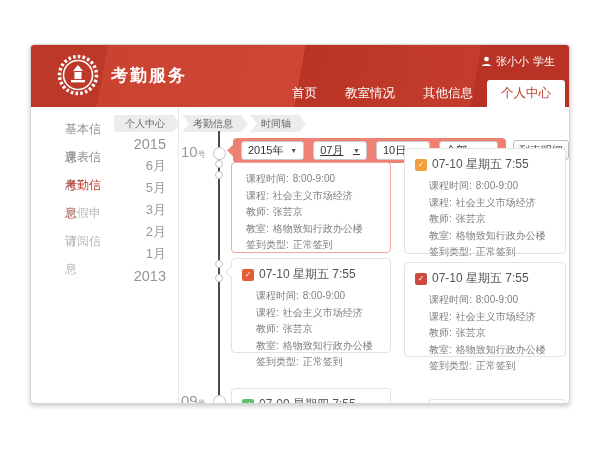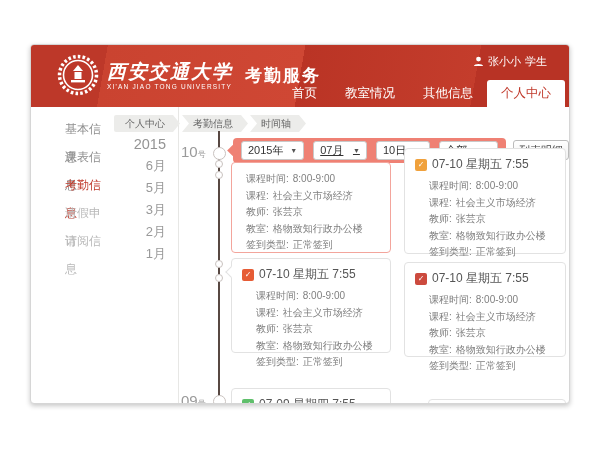--- a/index.html
+++ b/index.html
@@ -15,21 +15,21 @@
   
   .header { position:absolute; left:0; top:0; width:100%; height:62px;
     background:linear-gradient(100deg,#bd3829 0%,#bd3829 14%,#ca4330 14%,#cf4734 50%,#ba3425 50%,#c43d2c 82%,#b83325 82%); }
   .logo-group { position:absolute; left:26px; top:9px; display:flex; align-items:center; }
   .logo-svg { width:42px; height:42px; }
   .logo-text { margin-left:8px; color:#fff; }
   .logo-cn { font-family:"DejaVu Serif", serif; font-style:italic; font-weight:bold;
              font-size:19px; letter-spacing:2px; line-height:21px; }
   .logo-en { font-size:6.5px; letter-spacing:1.2px; margin-top:1px; }
   .service-title { margin-left:12px; color:#fff; font-size:17px; font-weight:bold; letter-spacing:2px; }
-  .user-info { position:absolute; right:22px; top:9px; display:flex; align-items:center;
+  .user-info { position:absolute; right:14px; top:9px; display:flex; align-items:center;
                gap:4px; color:#fff; font-size:11px; cursor:pointer; }
   .nav { position:absolute; right:4px; bottom:0; display:flex; }
   .nav-item { padding:0 14px; line-height:27px; font-size:12.5px; color:#fff; cursor:pointer; }
   .nav-item.active { background:#fff; color:#c0392b; border-radius:3px 3px 0 0; }
 
   
   .sidebar { position:absolute; left:0; top:62px; width:78px; bottom:0; padding-top:8px; }
   .side-item { height:28px; line-height:28px; padding-left:34px; font-size:12px; color:#8f8f8f; cursor:pointer; }
   .side-item.active { color:#c0392b; }
   .side-item.dim { color:#b9b9b9; }
@@ -101,24 +101,20 @@
 
     <div class="header">
       <div class="logo-group">
         <svg class="logo-svg" viewBox="0 0 42 42">
           <circle cx="21" cy="21" r="18.5" fill="none" stroke="#fff" stroke-width="3.5" stroke-dasharray="2.6 2.2"></circle>
           <circle cx="21" cy="21" r="14.5" fill="none" stroke="#fff" stroke-width="1.6"></circle>
           <path d="M21 11 L26 17 H16 Z" fill="#fff"></path>
           <rect x="17.5" y="18" width="7" height="7" fill="#fff"></rect>
           <rect x="14" y="26" width="14" height="2.4" fill="#fff"></rect>
         </svg>
-        <div class="logo-text">
-          <div class="logo-cn">西安交通大学</div>
-          <div class="logo-en">XI'AN JIAO TONG UNIVERSITY</div>
-        </div>
         <div class="service-title">考勤服务</div>
       </div>
 
       <div class="user-info">
         <svg width="11" height="11" viewBox="0 0 12 12">
           <circle cx="6" cy="3.4" r="2.6" fill="#fff"></circle>
           <path d="M1 11 C1 7.8 11 7.8 11 11 Z" fill="#fff"></path>
         </svg>
         <span>张小小</span>
         <span>学生</span>
@@ -140,20 +136,21 @@
       <div class="side-item dim">订阅信息</div>
     </div>
 
     <div class="periods">
       <div class="period year">2015</div>
       <div class="period">6月</div>
       <div class="period">5月</div>
       <div class="period">3月</div>
       <div class="period">2月</div>
       <div class="period">1月</div>
+      <div class="period year">2013</div>
     </div>
 
     <div class="breadcrumb">
       <div class="crumb first">个人中心</div>
       <div class="crumb">考勤信息</div>
       <div class="crumb">时间轴</div>
     </div>
 
     <div class="tl-line"></div>
     <div class="tl-node big" style="top:102px"></div>

